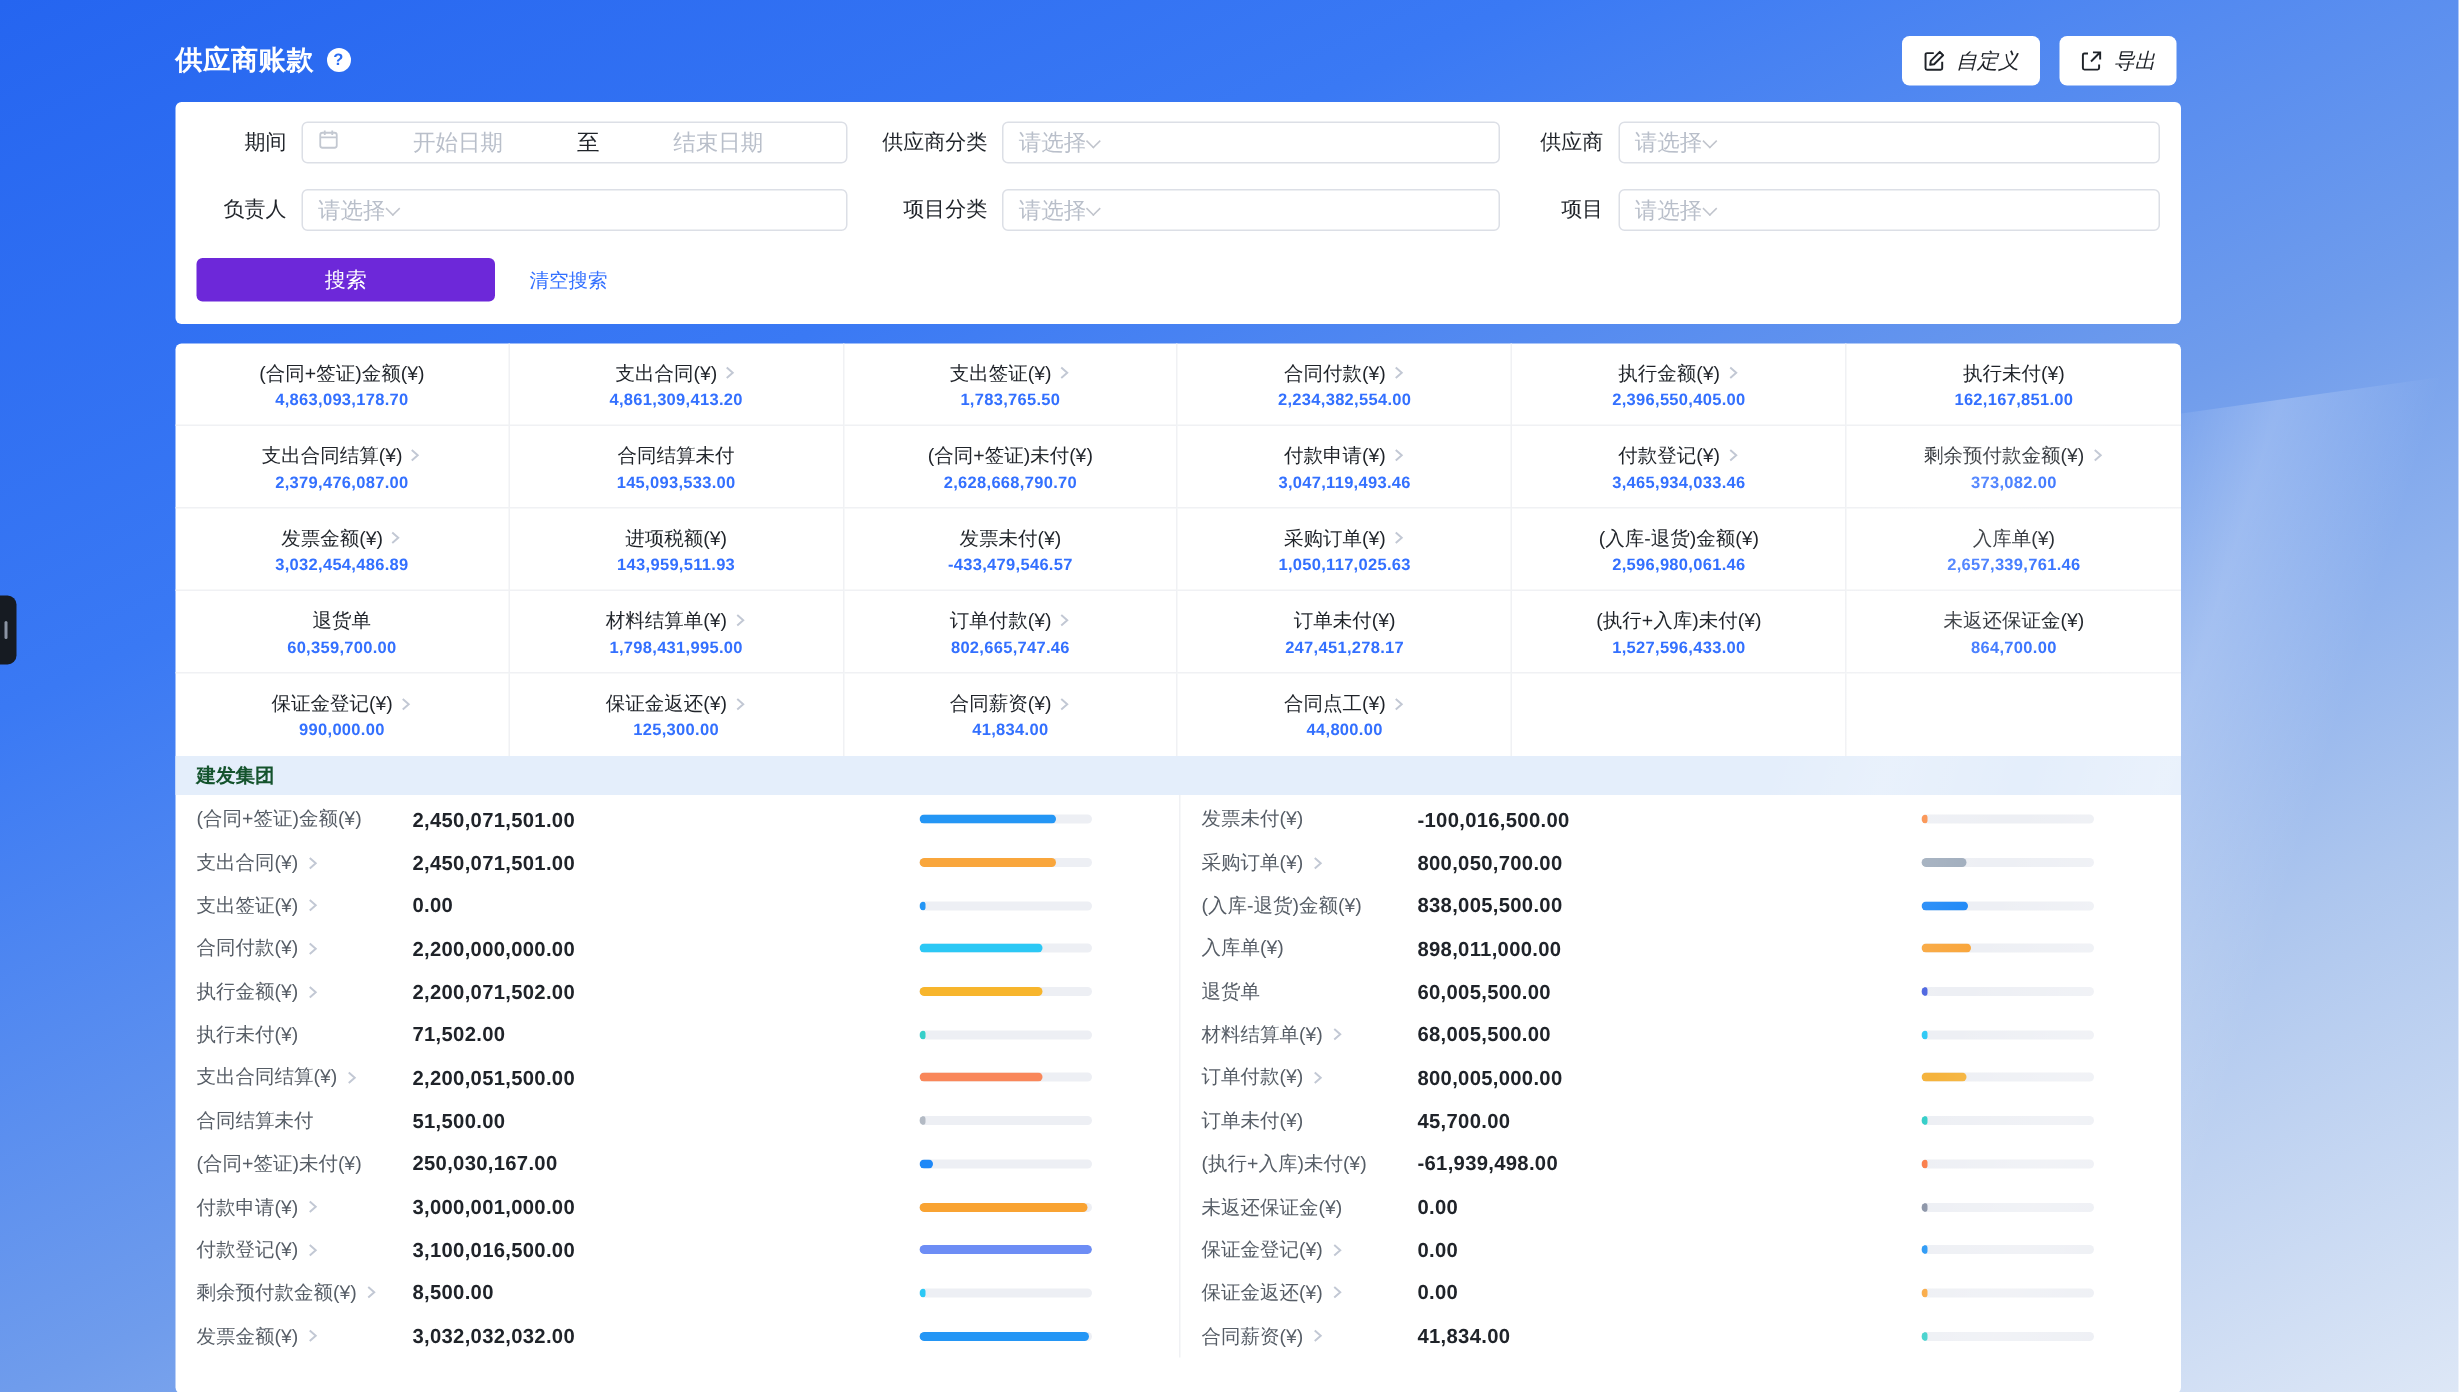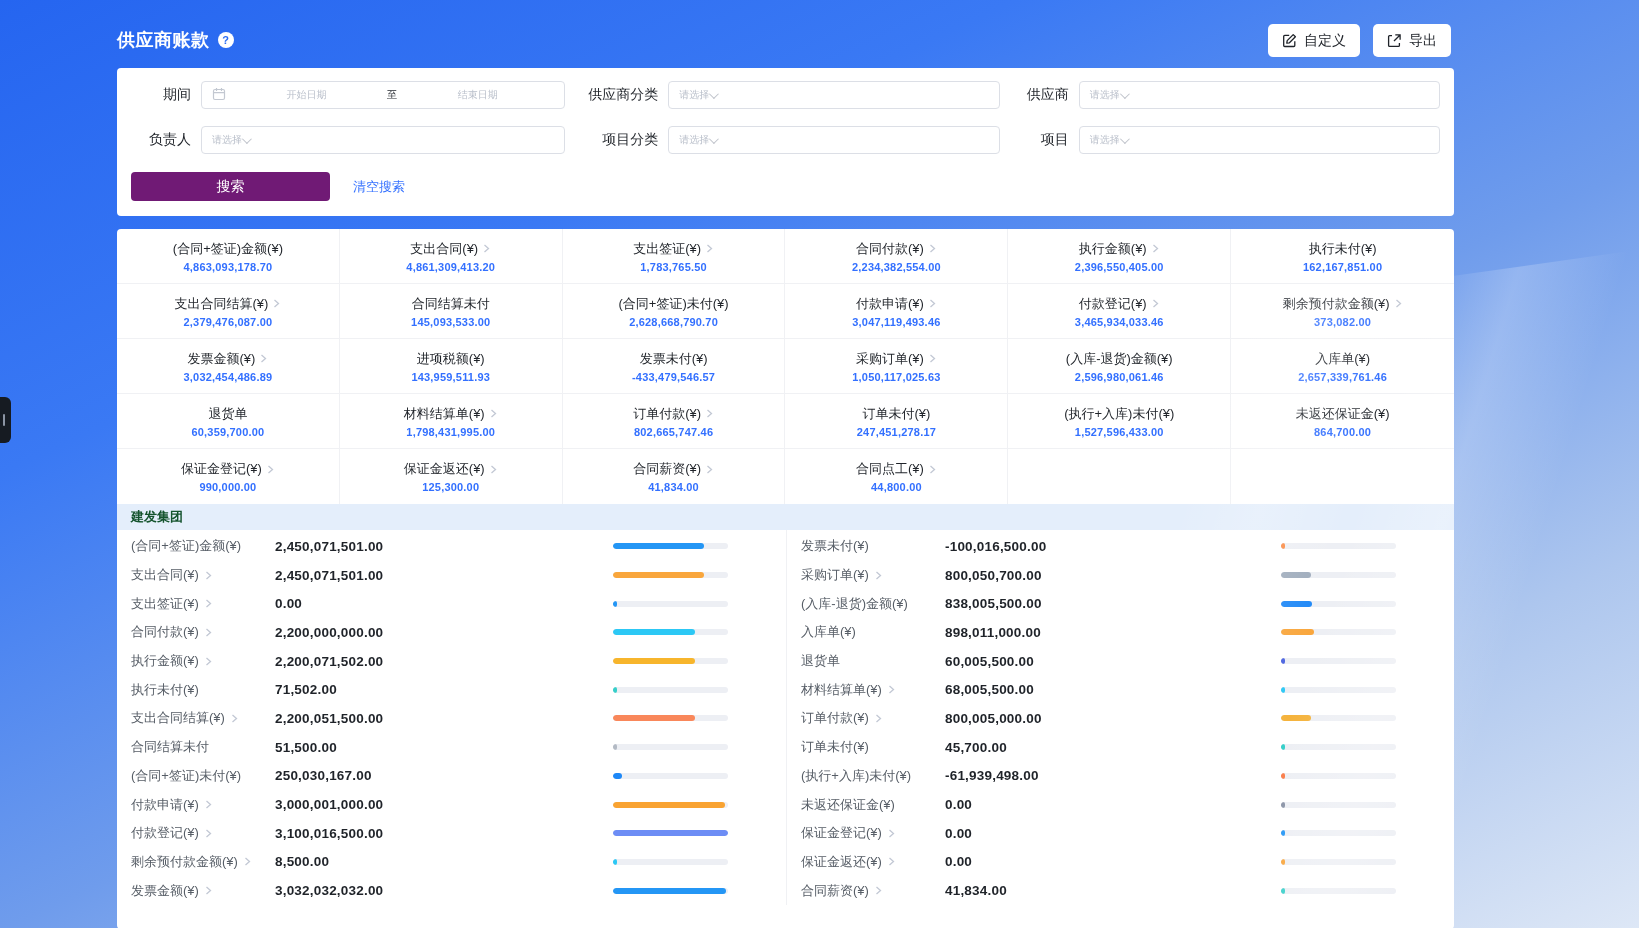--- a/index.html
+++ b/index.html
@@ -18,45 +18,45 @@
 
   
   .topbar{ height:68px; position:relative; }
   .page-title{ position:absolute; left:117px; top:28px; display:flex; align-items:center; gap:8px; }
   .page-title h1{ font-size:18px; font-weight:700; color:#fff; letter-spacing:.5px; }
   .help-badge{ width:16px; height:16px; border-radius:50%; background:#fff; color:#2a6cf3;
     font-size:11px; font-weight:700; display:flex; align-items:center; justify-content:center; }
   .top-actions{ position:absolute; right:188px; top:24px; display:flex; gap:13px; }
   .tbtn{ height:33px; padding:0 14px; background:#fff; border:none; border-radius:5px;
     font-size:14px; color:#1f2329; display:flex; align-items:center; gap:7px; cursor:pointer;
-    font-family:inherit; }
+    font-family:inherit;font-style:italic; }
   .tbtn svg{ display:block; }
 
   
   .content{ margin-left:117px; width:1337px; }
   .filter-card{ background:#fff; border-radius:4px; padding:13px 14px 13px 14px; }
   .main-card{ background:#fff; border-radius:4px; margin-top:13px; min-height:700px; }
 
   
   .f-row{ display:flex; align-items:center; margin-bottom:17px; }
   .f-label{ font-size:14px; color:#1f2329; text-align:right; padding-right:10px; flex:none; }
   .w1{ width:70px; } .w2{ width:103px; } .w3{ width:79px; }
   .ctl{ height:28px; border:1px solid #dcdfe6; border-radius:4px; background:#fff;
-    display:flex; align-items:center; font-size:10px; cursor:pointer; }
+    display:flex; align-items:center; font-size:15px; cursor:pointer; }
   .c1{ width:368px; } .c2{ width:335px; } .c3{ width:365px; }
   .ph{ color:#b9bfca; }
   .daterange{ padding:0 10px; gap:4px; }
   .daterange .dph{ flex:1; text-align:center; color:#b9bfca; }
   .daterange .sep{ color:#1f2329; flex:none; }
   .select{ padding:0 10px; }
   .caret{ width:7px; height:7px; border-right:1.4px solid #c0c4cc; border-bottom:1.4px solid #c0c4cc;
     transform:rotate(45deg) translateY(-2px); flex:none; }
   .cal-icon{ flex:none; display:block; }
   .btn-row{ display:flex; align-items:center; margin-top:18px; margin-bottom:2px; }
-  .search-btn{ width:199px; height:29px; background:#701a75; color:#fff; border:none; border-radius:4px;
+  .search-btn{ width:199px; height:29px; background:#6d28d9; color:#fff; border:none; border-radius:4px;
     font-size:14px; cursor:pointer; font-family:inherit; }
   .clear-link{ margin-left:23px; font-size:13px; color:#3370ff; cursor:pointer; }
 
   
   .summary-grid{ display:grid; grid-template-columns:repeat(6,1fr); }
   .sum-cell{ height:55px; border-right:1px solid #f0f1f4; border-bottom:1px solid #f0f1f4;
     display:flex; flex-direction:column; align-items:center; justify-content:center; gap:3px; }
   .sum-cell.last-col{ border-right:none; }
   .sum-cell.last-row{ border-bottom:none; }
   .sum-label-row{ display:flex; align-items:center; gap:4px; font-size:13px; color:#1f2329; }

